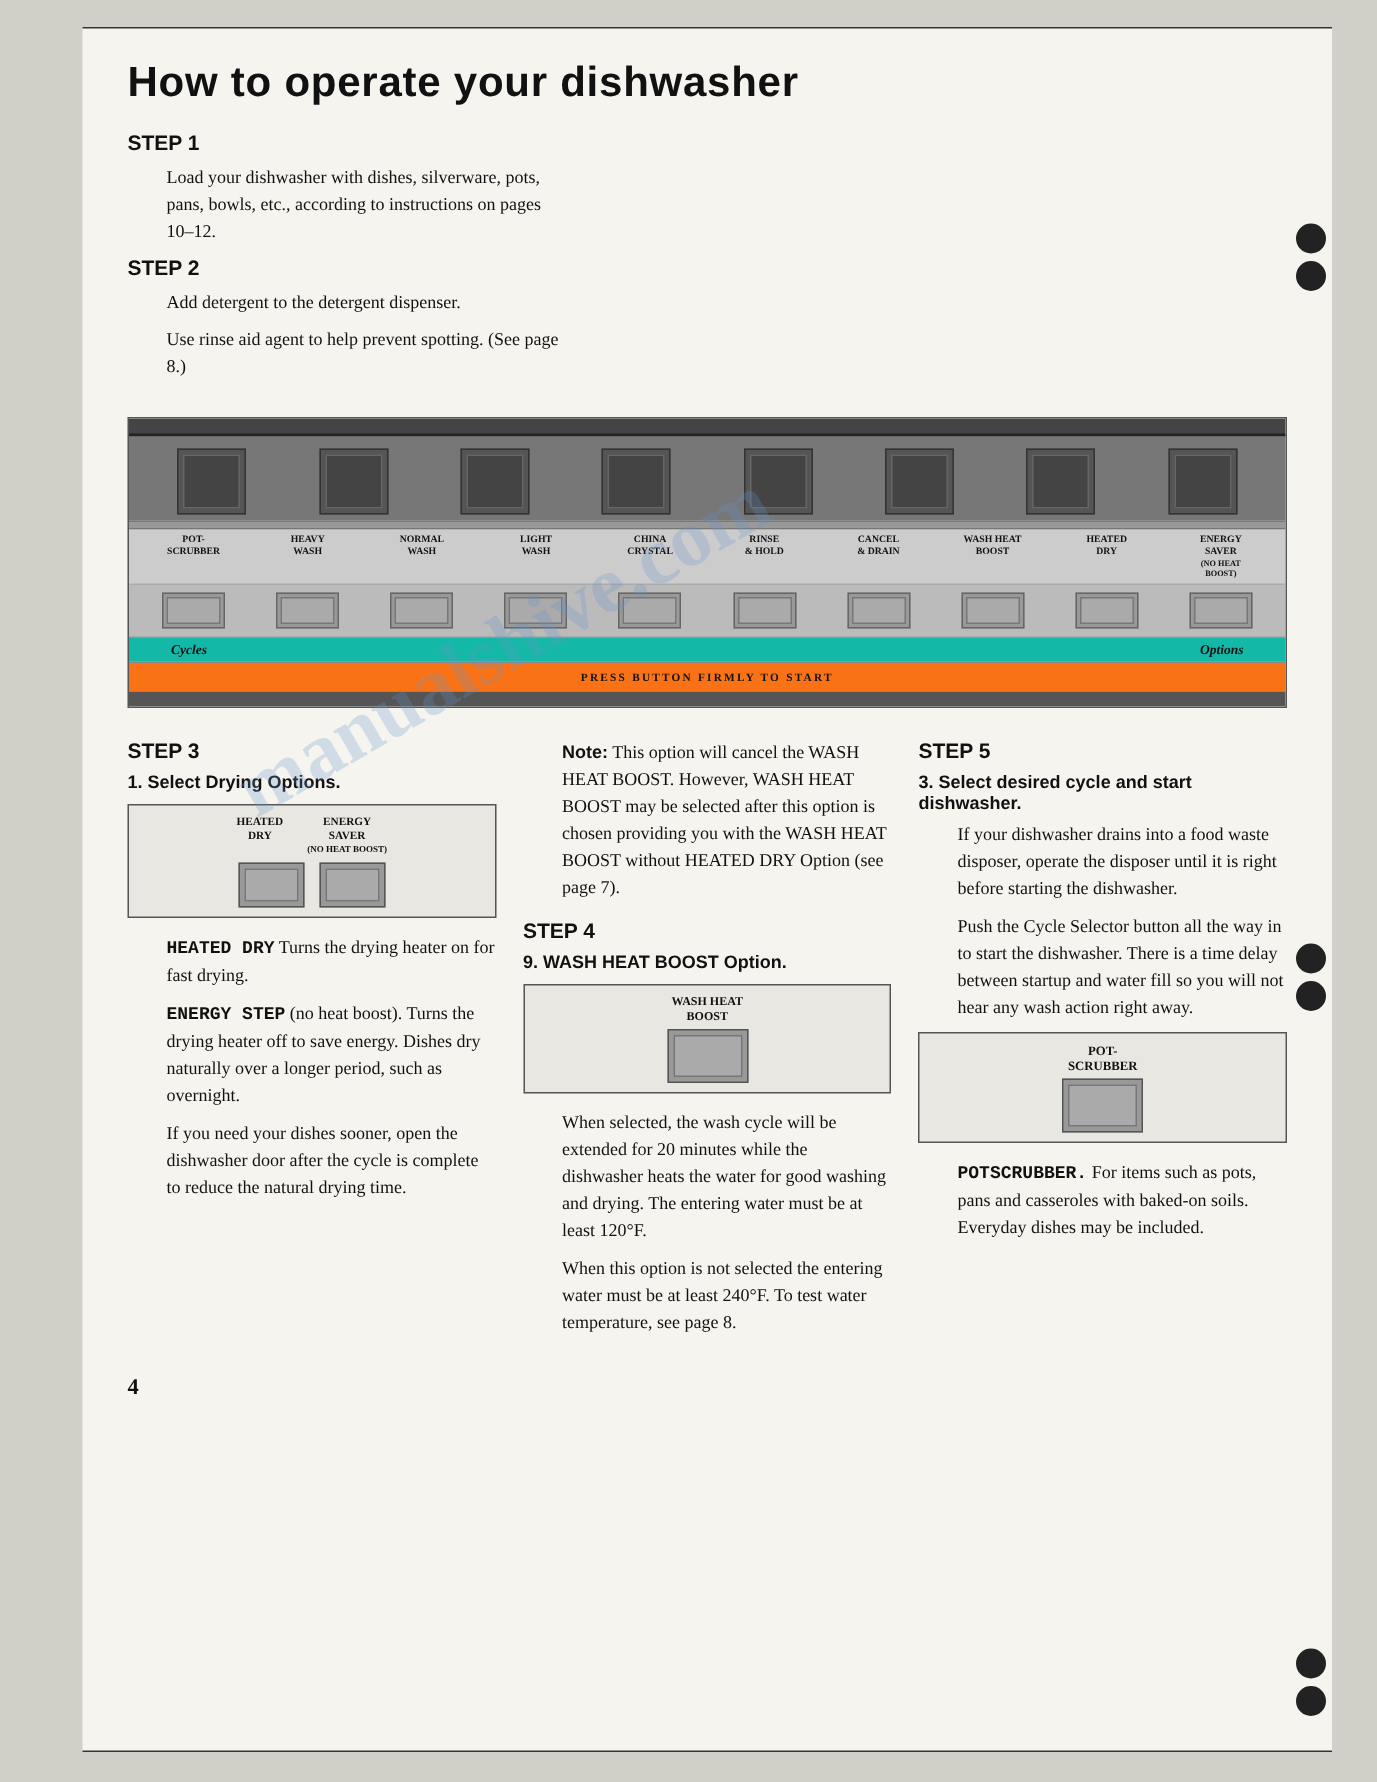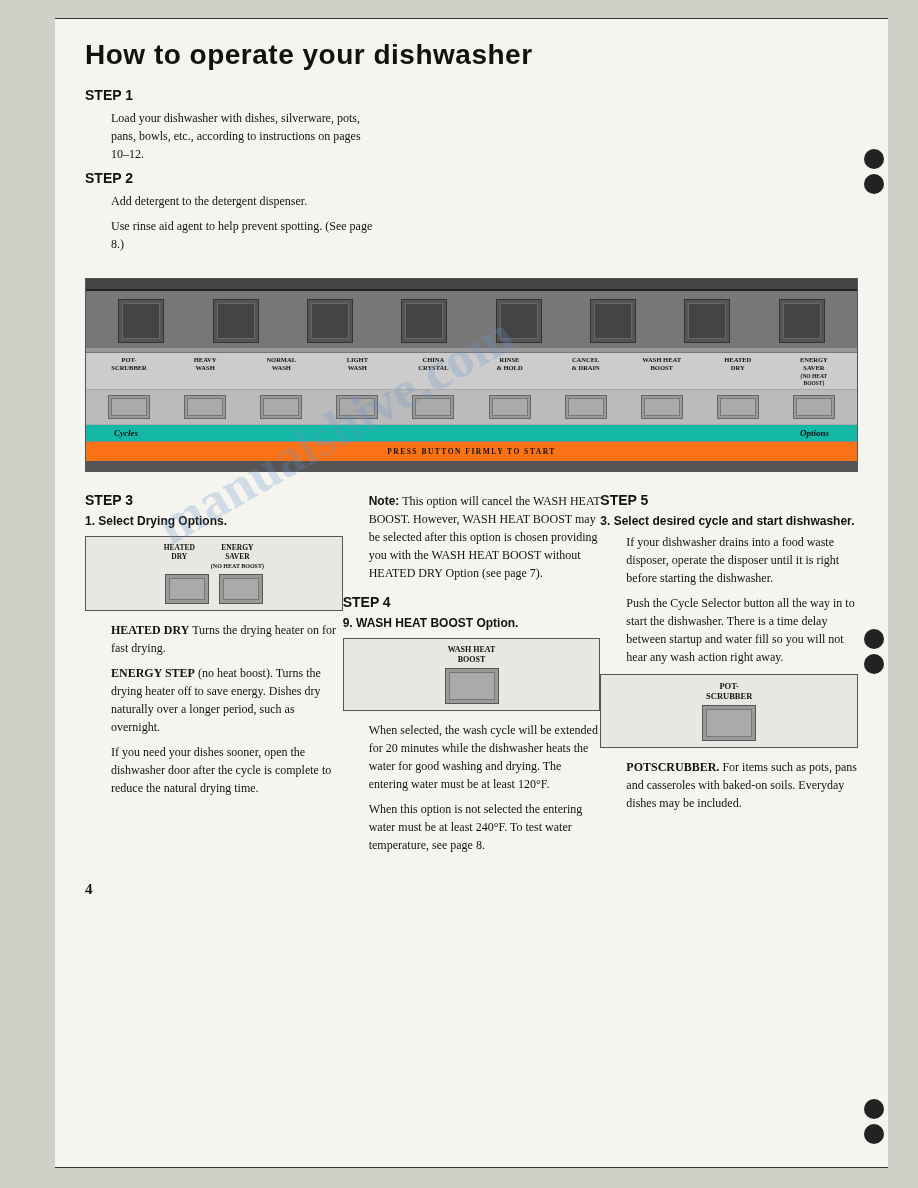--- a/index.html
+++ b/index.html
@@ -96,20 +96,21 @@
       content: '';
       display: block;
       position: absolute;
       top: 2px; left: 2px; right: 2px; bottom: 2px;
       background: #aaa;
       border: 1px solid #777;
     }
     
     .bottom-section {
       display: flex;
+      gap: 18px;
     }
     .bottom-col {
       flex: 1;
     }
     
     .option-box {
       border: 1.5px solid #555;
       margin: 8px 0 10px 0;
       padding: 6px 8px;
       background: #e8e7e2;
@@ -167,21 +168,21 @@
     }
     
     p {
       font-size: 12px;
       line-height: 1.5;
       margin-bottom: 7px;
       margin-left: 26px;
     }
     .bold-label {
       font-weight: bold;
-      font-family: Liberation Serif, serif;
+      font-family: Liberation Mono, monospace;
     }
     .note-label {
       font-weight: bold;
       font-family: Arial, sans-serif;
     }
     
     .page-number {
       font-size: 15px;
       font-weight: bold;
       margin-top: 20px;

